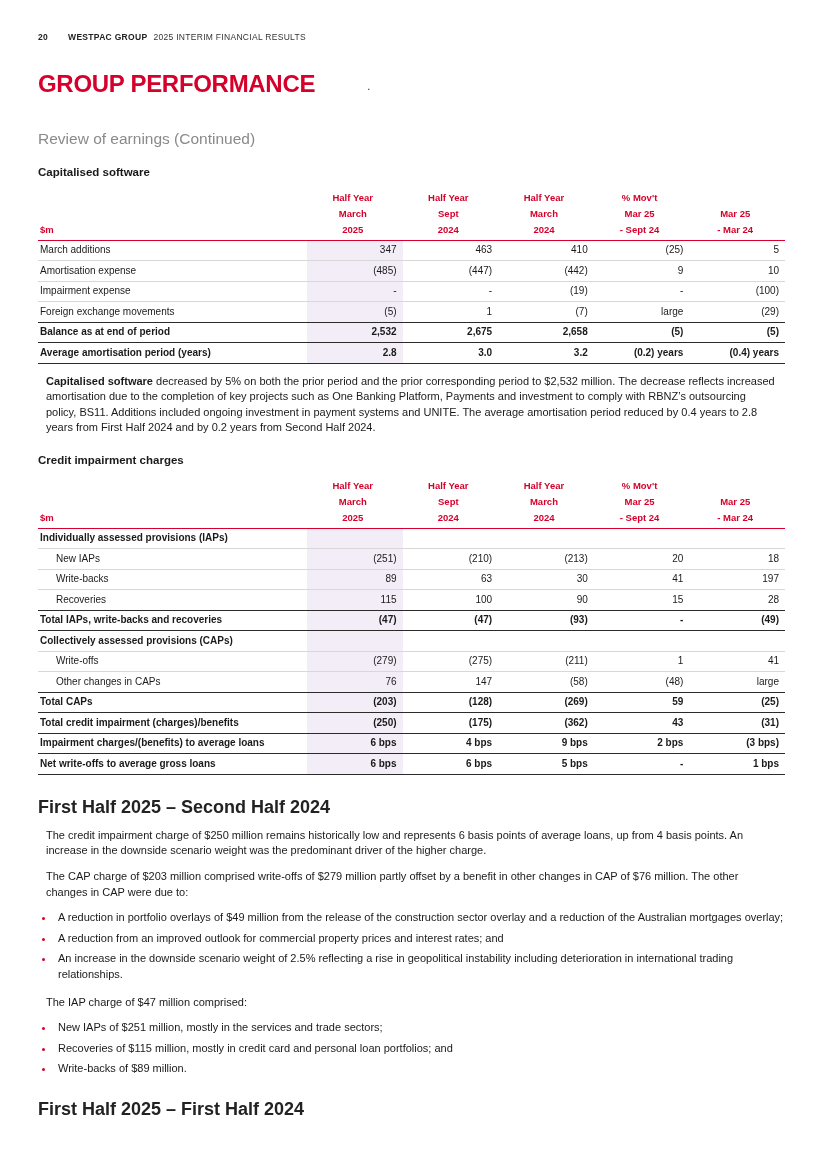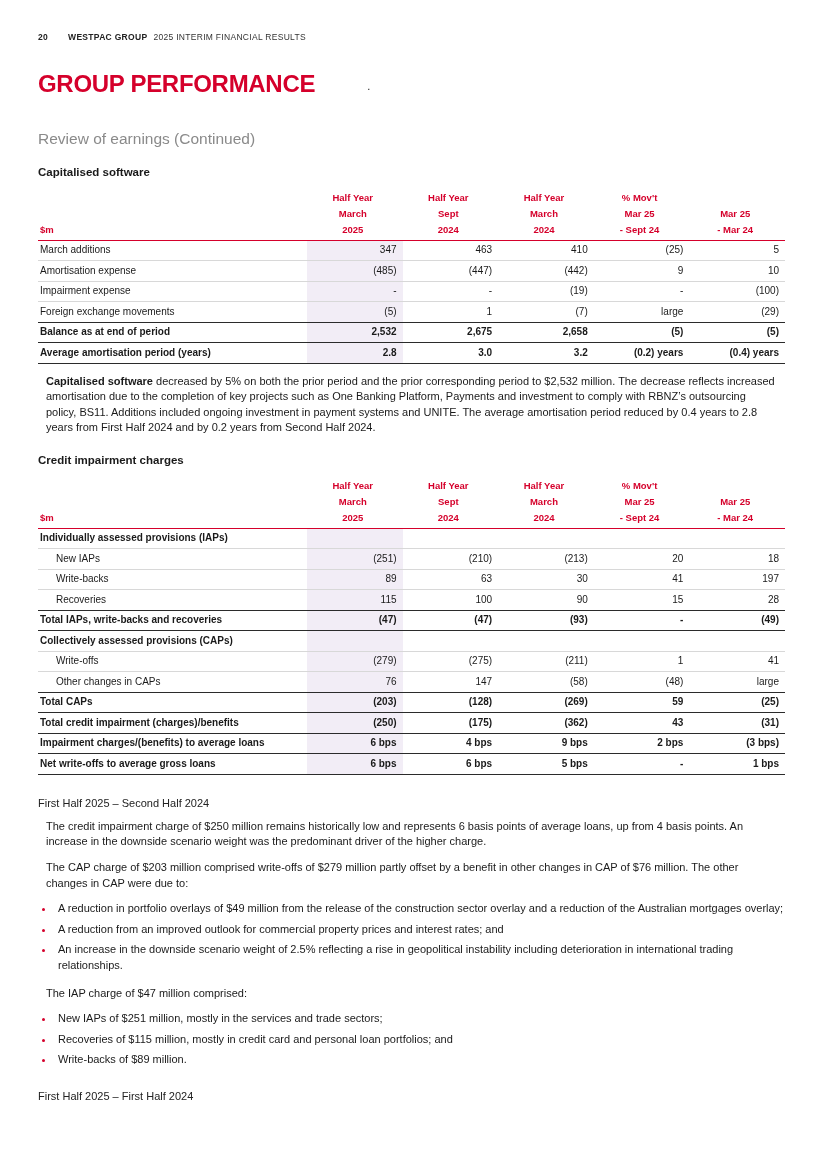--- a/index.html
+++ b/index.html
@@ -40,21 +40,21 @@
   .fin-table tbody td{border-top:1px solid var(--sep);}
   .fin-table tbody tr:first-child td{border-top:none;}
   .fin-table tbody tr.strong-top td{border-top:1px solid var(--strong);}
   .fin-table tbody tr.strong-bottom td{border-bottom:1px solid var(--strong);}
   .fin-table tbody tr.bold td{font-weight:bold;}
   .fin-table tbody td.hl{background:var(--hl);}
 
   
   p.body-para{font-size:11px;line-height:1.42;margin:10px 8px;color:var(--ink);}
   p.body-para b{font-weight:bold;}
-  h4.analysis-heading{font-size:11px;font-weight:400;color:#222;margin:22px 0 10px 0;}
+  h4.analysis-heading{font-size:18px;font-weight:700;color:#222;margin:22px 0 10px 0;}
   ul.bullet-list{margin:6px 0 12px 0;padding-left:17px;}
   ul.bullet-list li{font-size:11px;line-height:1.42;margin:5px 0;padding-left:3px;}
   ul.bullet-list li::marker{color:var(--red);font-size:11px;}
 </style>
 </head>
 <body>
 
 <div class="page">
 
   <header class="doc-header">

